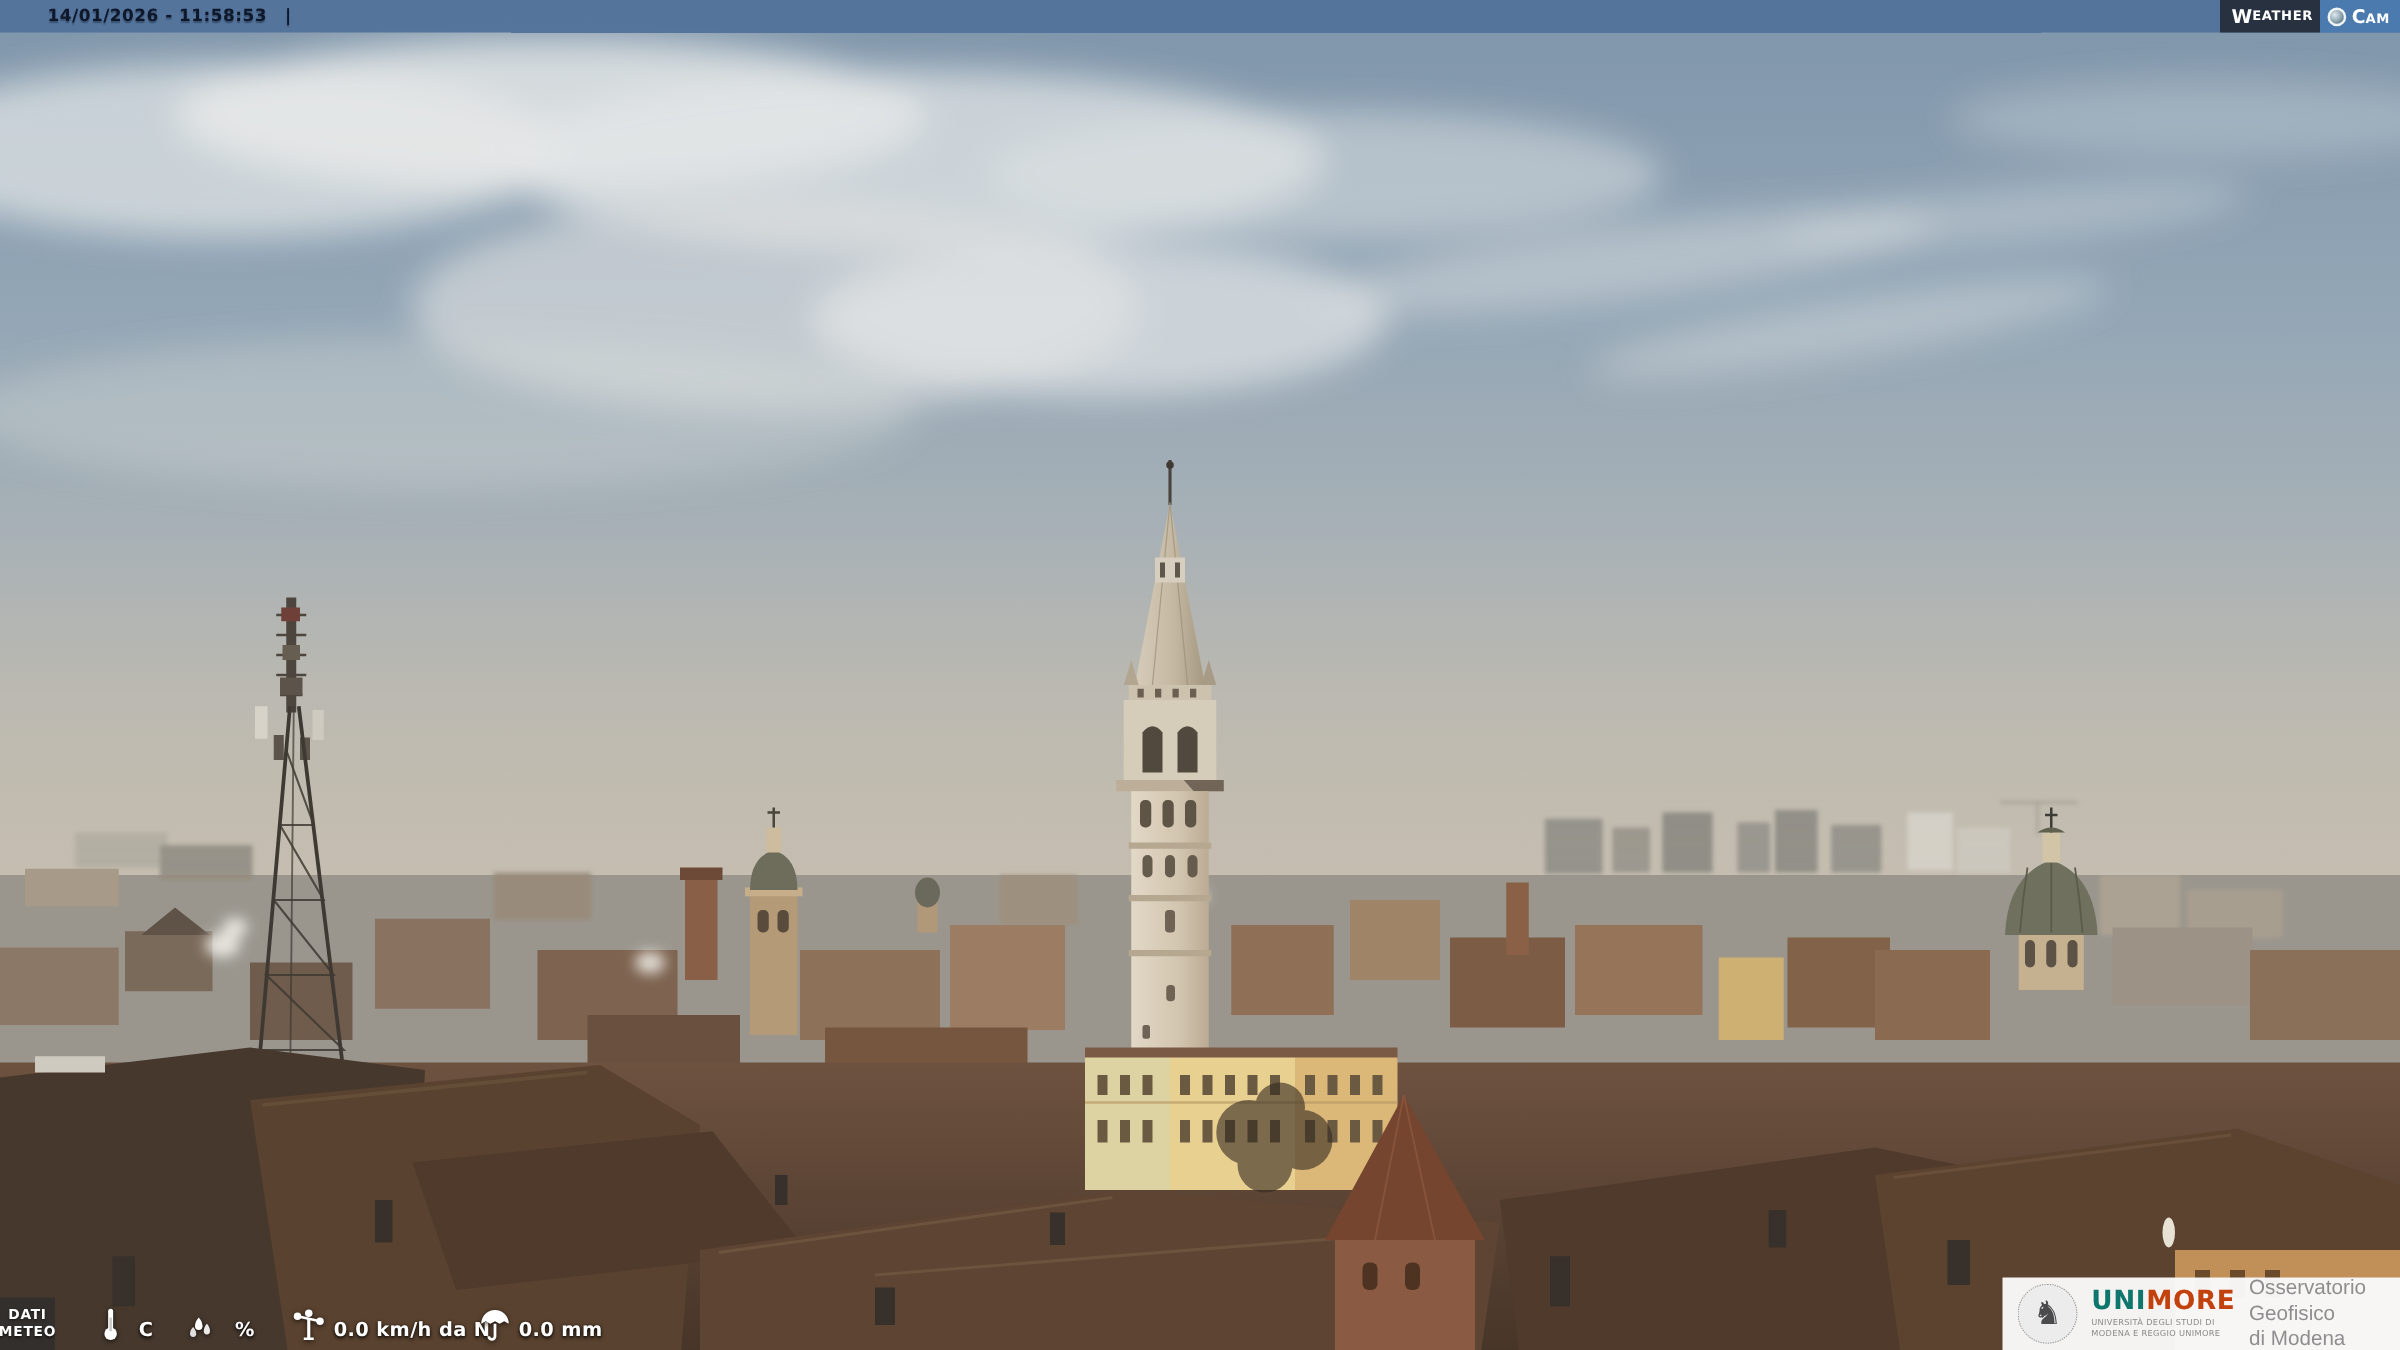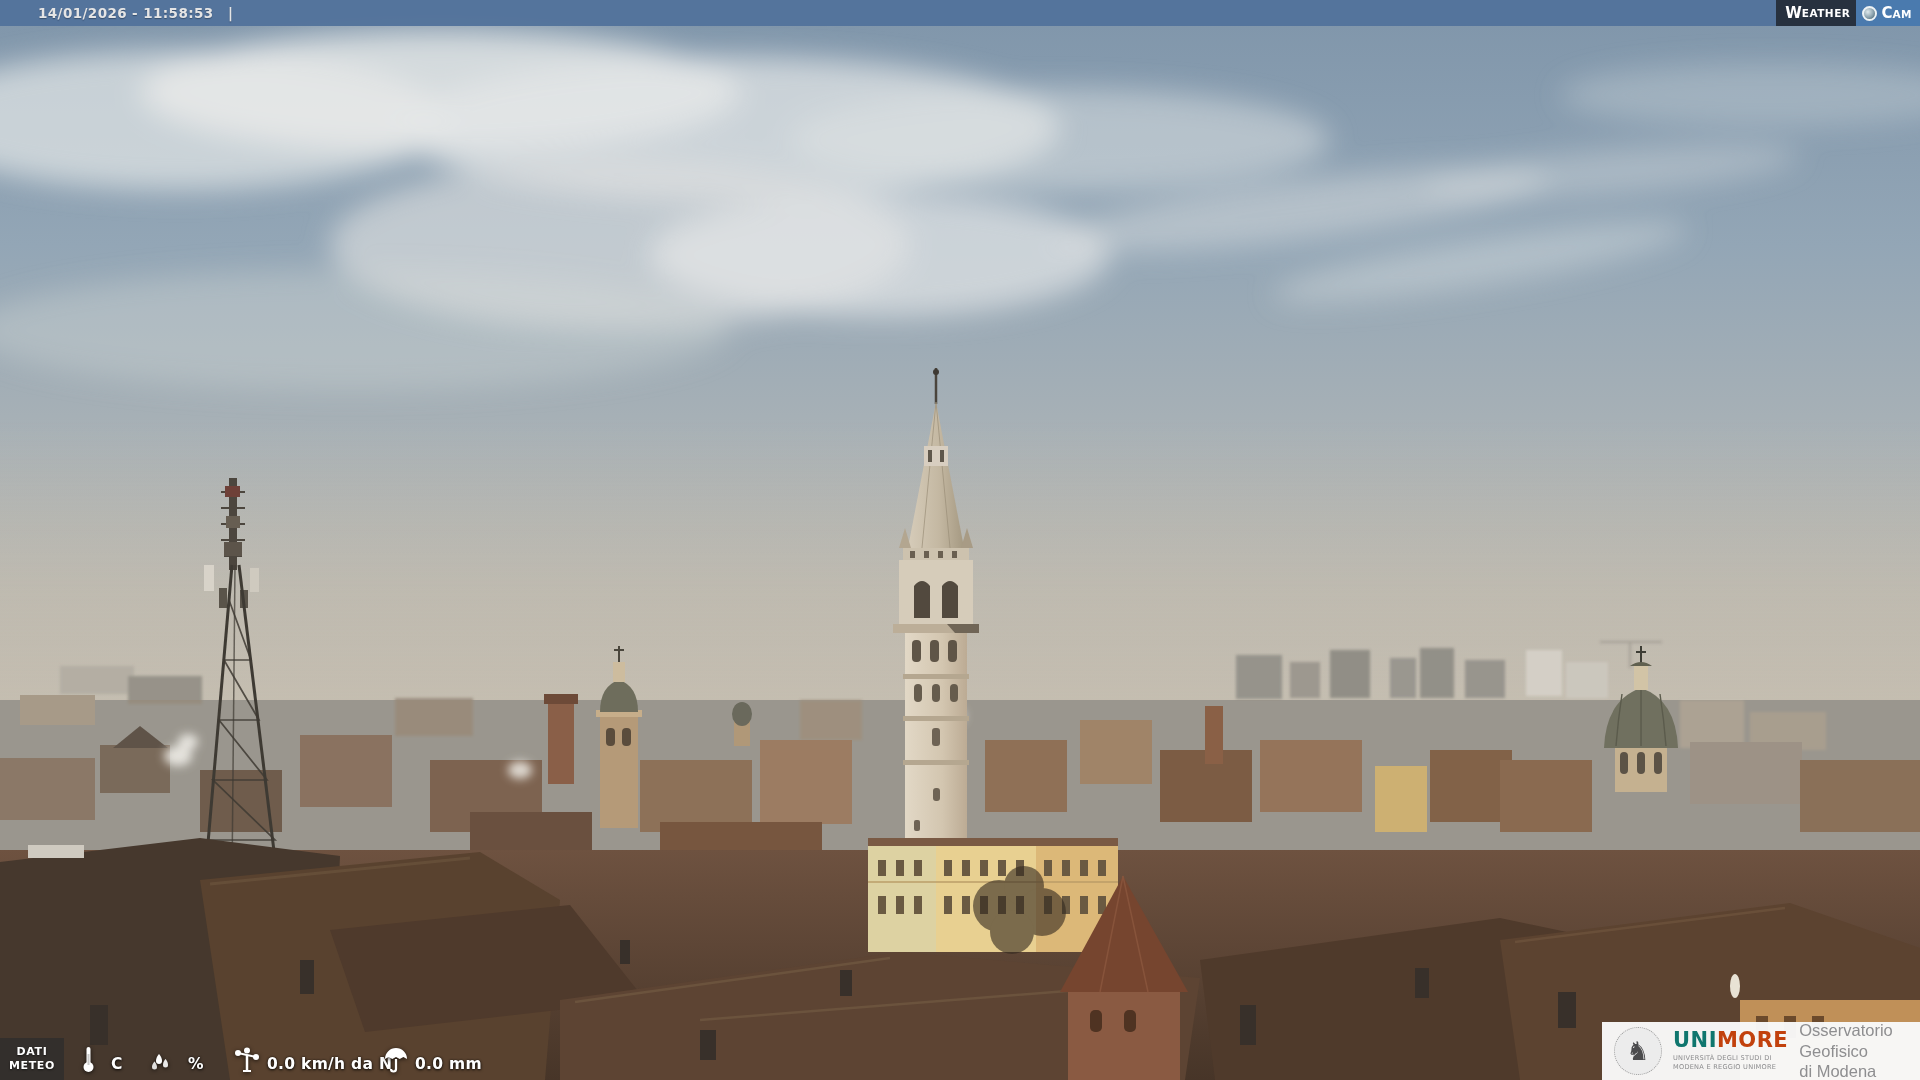--- a/index.html
+++ b/index.html
@@ -2,37 +2,37 @@
 <html><head>
 <meta charset="utf-8">
 <style>
   html,body{margin:0;padding:0;}
   body{width:1920px;height:1080px;overflow:hidden;position:relative;background:#9aa5ab;
        font-family:"DejaVu Sans",sans-serif;}
   .scene{position:absolute;inset:0;width:1920px;height:1080px;display:block;}
 
   
   .topbar{position:absolute;top:0;left:0;right:0;height:26px;background:rgba(82,115,155,0.96);
-          color:#e5e5e5;z-index:10;}
+          color:#0f172a;z-index:10;}
   .topbar .txt{position:absolute;top:0;height:26px;line-height:26px;font-weight:700;
                font-size:13.5px;letter-spacing:.4px;white-space:nowrap;
                text-shadow:0 1px 1px rgba(20,35,55,.45);}
   .ts{left:38px;} .sep{left:228px;} .ttl{left:254px;}
 
   
   .wcam{position:absolute;top:0;right:0;height:26px;display:flex;z-index:11;}
   .wcam .wc-l{background:#27313f;display:flex;align-items:center;padding:0 6px 0 9px;color:#fff;}
   .wcam .wc-r{background:#4a7aae;display:flex;align-items:center;gap:4px;padding:0 8px 0 6px;color:#fff;}
   .wc-big{font-size:15px;font-weight:700;} .wc-small{font-size:10.5px;font-weight:700;letter-spacing:.5px;}
   .lens{width:11px;height:11px;border-radius:50%;border:2px solid #eef3f5;
         background:radial-gradient(circle at 35% 35%,#dfe9ec 0%,#8ba2ae 55%,#35525f 100%);}
 
   
   .meteobar{position:absolute;left:0;right:0;bottom:0;height:44px;z-index:10;pointer-events:none;}
-  .dati{position:absolute;left:0;bottom:0;width:64px;height:42px;background:rgba(44,44,44,.72);
+  .dati{position:absolute;left:0;bottom:0;width:44px;height:42px;background:rgba(44,44,44,.72);
         color:#fff;display:flex;flex-direction:column;justify-content:center;align-items:center;
         font-size:11px;font-weight:700;letter-spacing:.6px;line-height:1.3;
         text-shadow:0 1px 2px rgba(0,0,0,.6);pointer-events:auto;}
   .witem{position:absolute;bottom:7px;display:flex;align-items:flex-end;gap:7px;color:#fff;
          font-size:15.5px;font-weight:700;letter-spacing:.3px;
          text-shadow:0 1px 3px rgba(0,0,0,.85),0 0 2px rgba(0,0,0,.6);}
   .witem svg{filter:drop-shadow(0 1px 2px rgba(0,0,0,.7));}
   .wi-temp{left:82px;} .wi-hum{left:150px;} .wi-wind{left:234px;} .wi-rain{left:384px;align-items:flex-end;}
   .wval{min-width:2px;}
 

